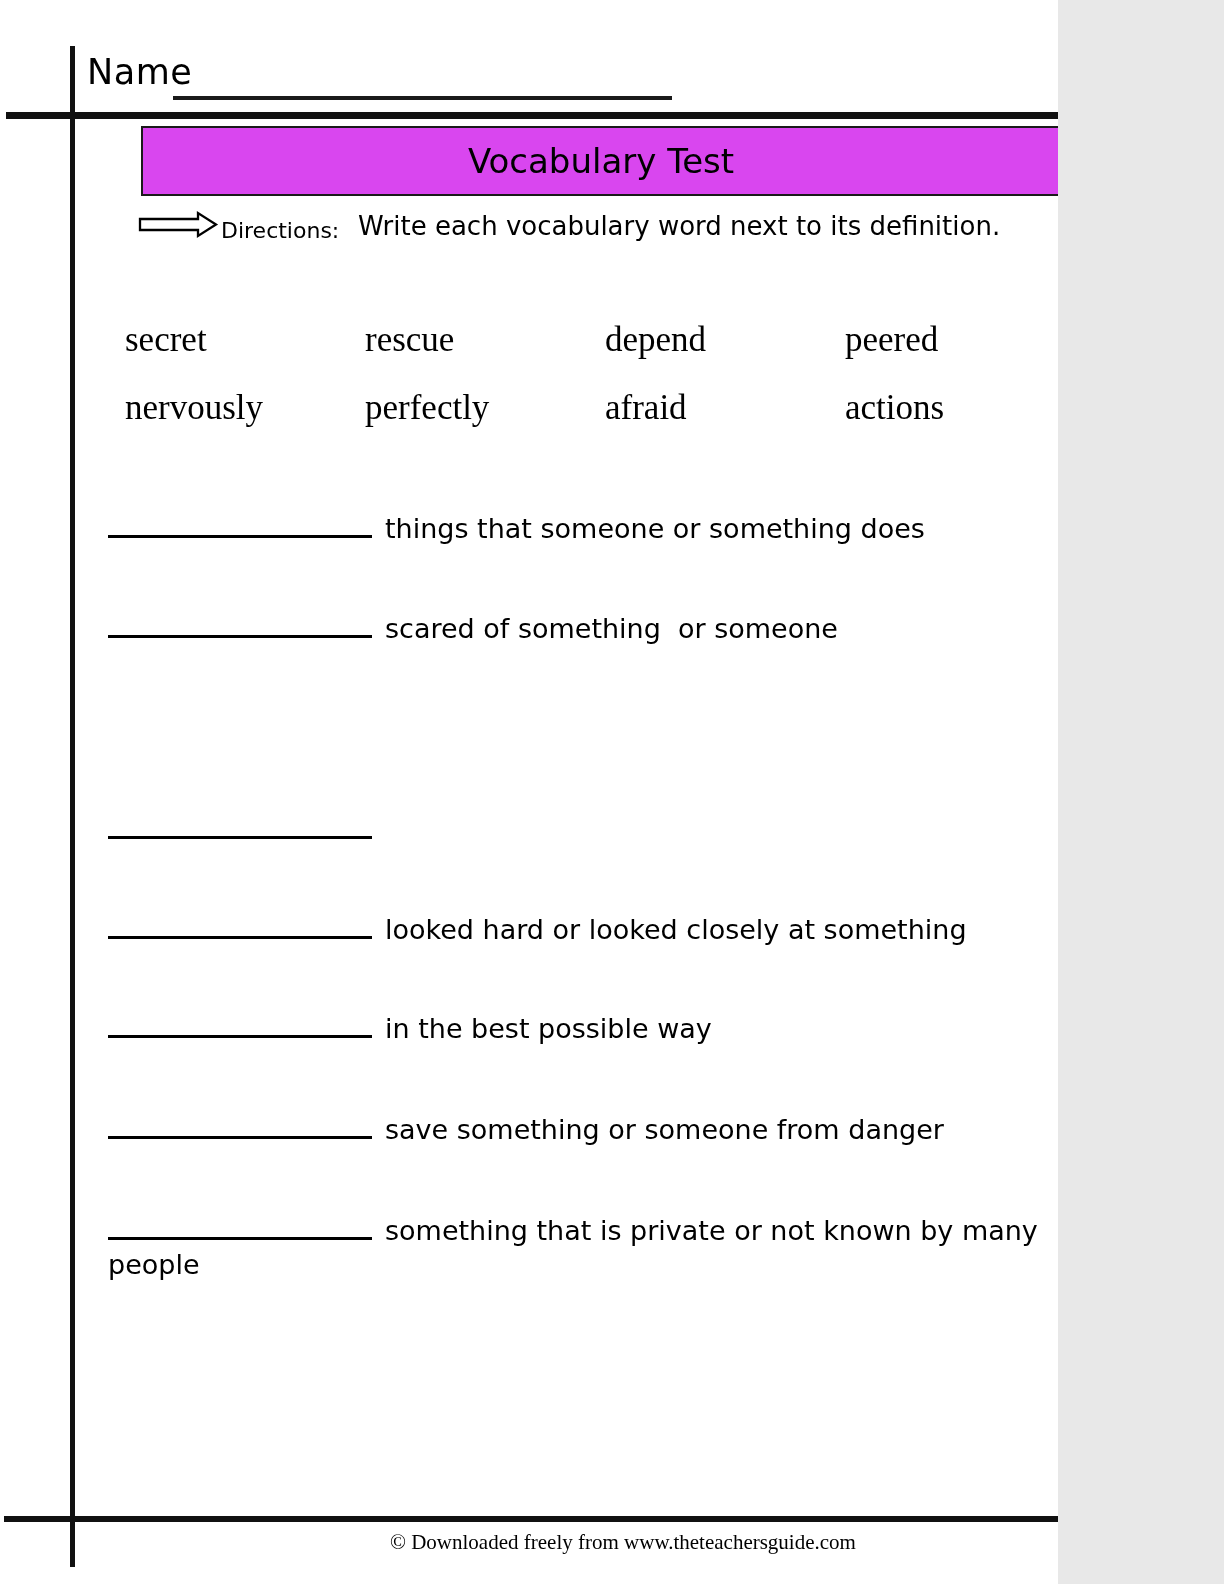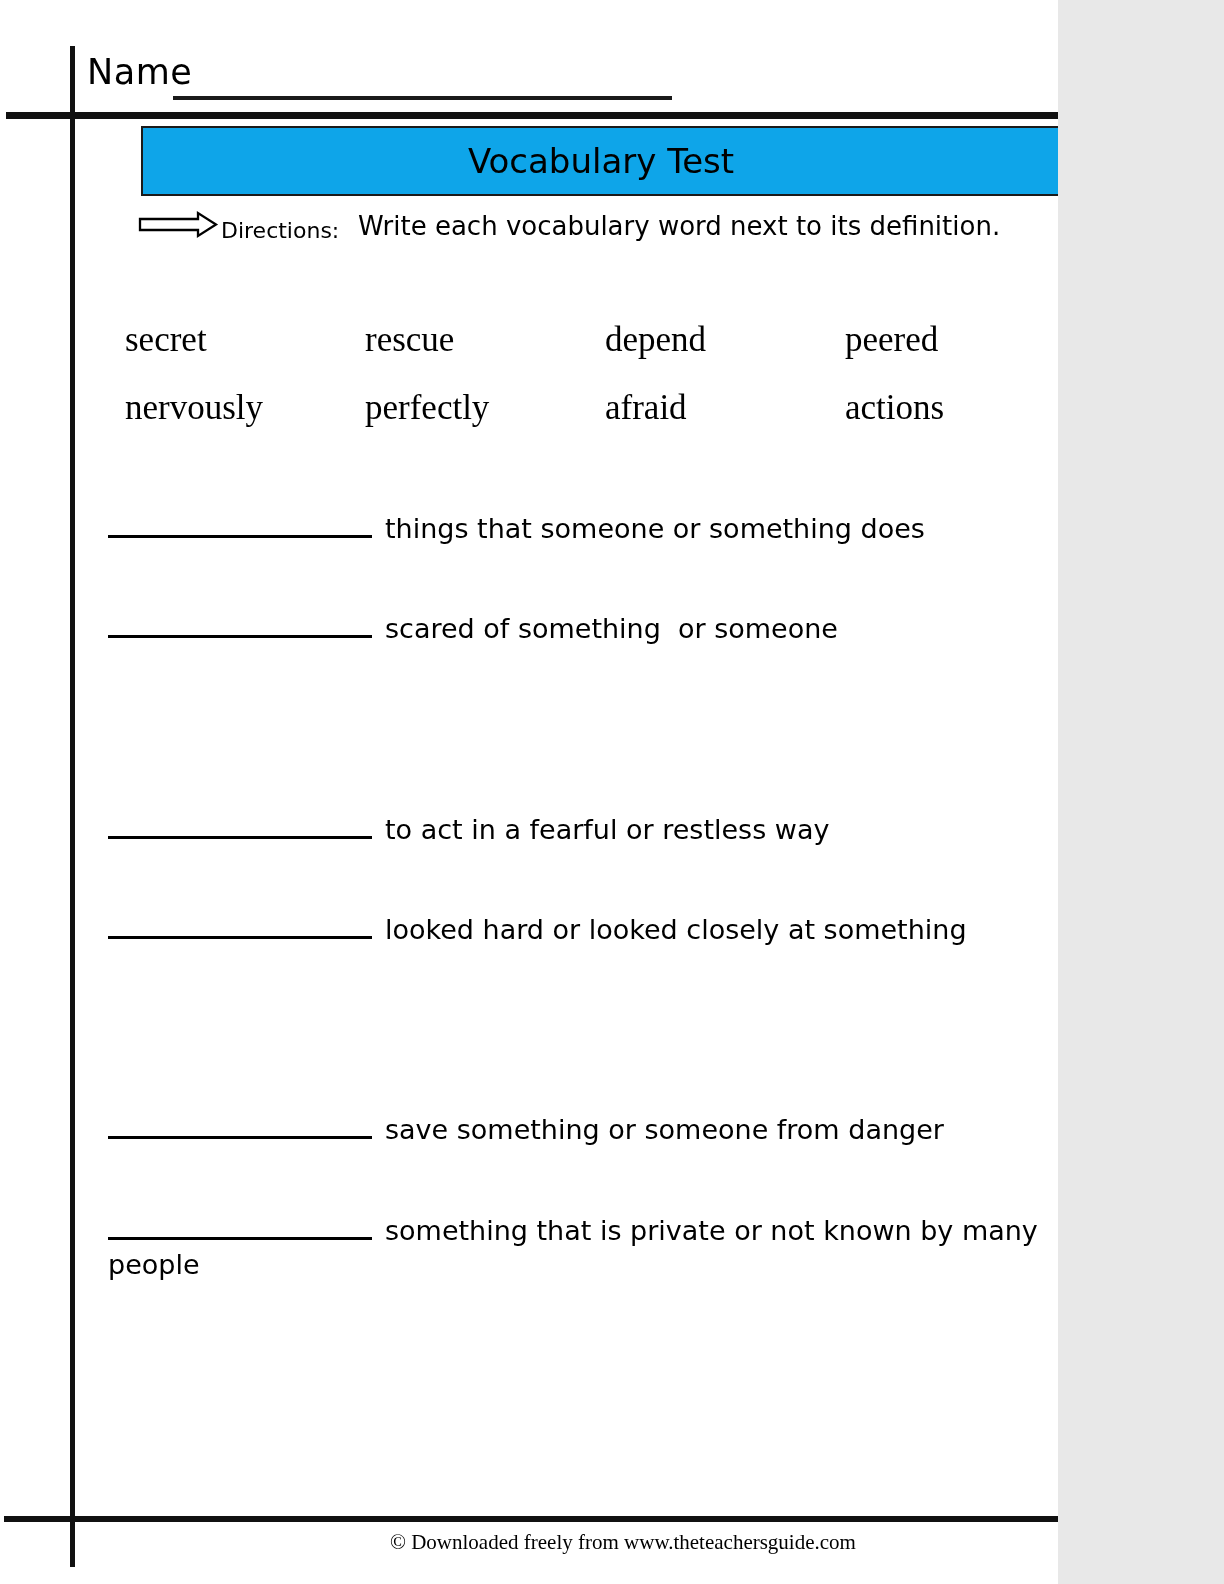--- a/index.html
+++ b/index.html
@@ -17,21 +17,21 @@
   .hrule.top{left:6px;top:112px;width:1201px;height:7px;}
   .hrule.bottom{left:4px;top:1516px;width:1203px;height:6px;}
 
   
   .name-label{position:absolute;left:87px;top:52px;font-size:35px;letter-spacing:0.5px;}
   .name-line{position:absolute;left:173px;top:58px;width:499px;height:38px;border-bottom:4px solid #1a1a1a;}
 
   
   .title-box{
     position:absolute;left:141px;top:126px;width:916px;height:66px;
-    background:#0ea5e9;border:2px solid #1a1a1a;
+    background:#d946ef;border:2px solid #1a1a1a;
     text-align:center;line-height:66px;font-size:34px;
   }
 
   
   .dir-arrow{position:absolute;left:138px;top:209px;}
   .dir-label{position:absolute;left:221px;top:218px;font-size:22px;}
   .dir-text{position:absolute;left:358px;top:211px;font-size:26px;}
 
   
   .word-bank{
@@ -90,24 +90,27 @@
     <span>actions</span>
   </div>
 
   <div class="q" style="top:512px">
     <span class="blank"></span><span class="qtext">things that someone or something does</span>
   </div>
   <div class="q" style="top:612px">
     <span class="blank"></span><span class="qtext">scared of something  or someone</span>
   </div>
   <div class="q" style="top:813px">
-    <span class="blank"></span><span class="qtext">to act in a fearful or restless way</span>
+    <span class="blank"></span>
   </div>
   <div class="q" style="top:913px">
     <span class="blank"></span><span class="qtext">looked hard or looked closely at something</span>
+  </div>
+  <div class="q" style="top:1012px">
+    <span class="blank"></span><span class="qtext">in the best possible way</span>
   </div>
   <div class="q" style="top:1113px">
     <span class="blank"></span><span class="qtext">save something or someone from danger</span>
   </div>
   <div class="q" style="top:1214px">
     <span class="blank"></span><span class="qtext">something that is private or not known by many people</span>
   </div>
 
   <div class="copyright">© Downloaded freely from www.theteachersguide.com</div>
   <div class="unit">Unit 1.1</div>

